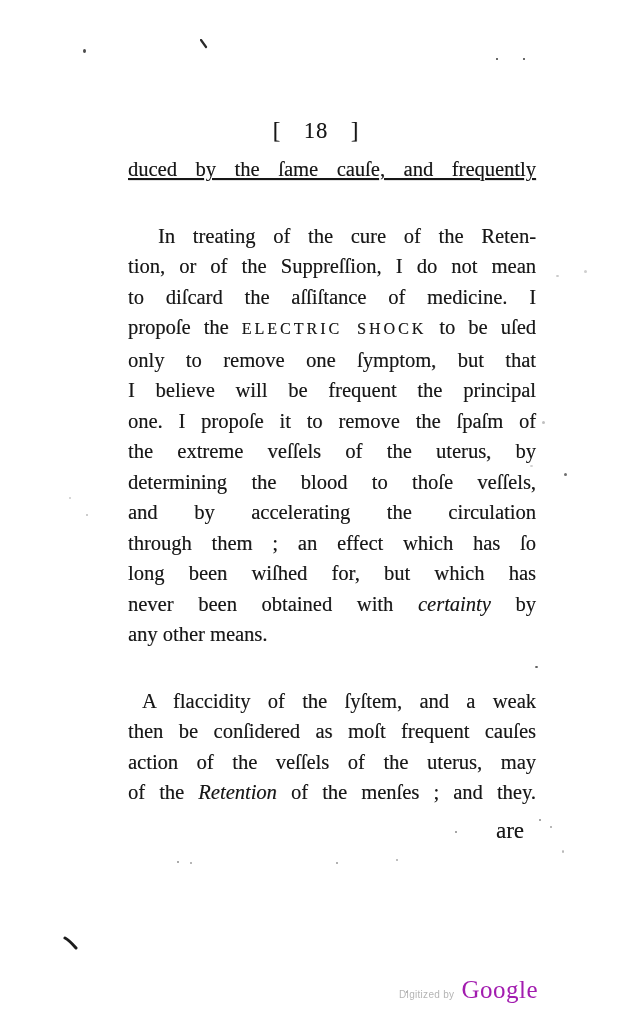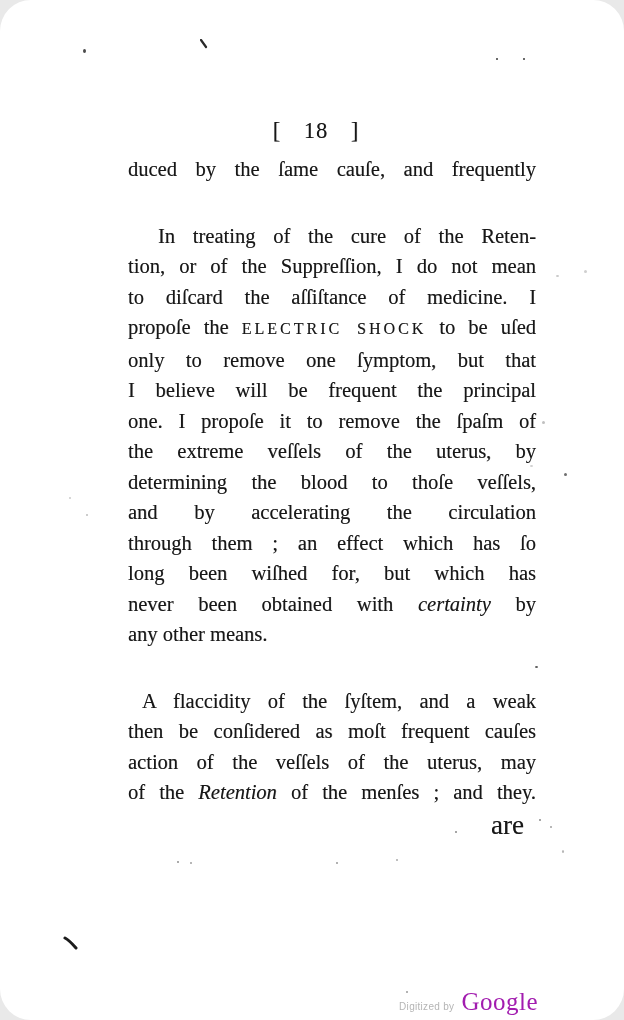--- a/index.html
+++ b/index.html
@@ -1,44 +1,43 @@
 <!DOCTYPE html>
 <html><head>
 <meta charset="utf-8">
 <style>
   html,body{margin:0;padding:0;background:#e9e9e9;}
   .page{
     position:relative;width:624px;height:1020px;background:#ffffff;
     overflow:hidden;margin:0 auto;
     font-family:"Liberation Serif","DejaVu Serif",serif;
     color:#171717;
-    border-radius:31px;
   }
   .column{position:absolute;left:128px;top:116px;width:408px;}
   .pagenum{
     text-align:center;font-size:22.5px;line-height:30px;white-space:pre;
     word-spacing:16px;position:relative;left:-16px;letter-spacing:1px;
     text-shadow:0.3px 0.3px 0 rgba(20,20,20,0.5);
     margin-bottom:6px;
   }
   .para{margin-top:36px;}
-  .para:first-of-type{margin-top:8px;}
+  .para:first-of-type{margin-top:8px;text-decoration:underline;}
   .line{
     font-size:20.5px;line-height:30.5px;
     text-shadow:0.3px 0.3px 0 rgba(20,20,20,0.45);
   }
   .line.j{text-align:justify;text-align-last:justify;}
   .italic{font-style:italic;}
   .smallcaps{font-size:16px;letter-spacing:3px;}
   .catchword{
-    font-size:27px;line-height:30.5px;text-align:right;padding-right:12px;
-    margin-top:2px;text-shadow:0.3px 0.3px 0 rgba(20,20,20,0.45);
+    font-size:23px;line-height:30.5px;text-align:right;padding-right:12px;
+    margin-top:8px;text-shadow:0.3px 0.3px 0 rgba(20,20,20,0.45);
   }
   .watermark{
-    position:absolute;right:86px;bottom:4px;
+    position:absolute;right:86px;bottom:16px;
     display:flex;align-items:baseline;gap:7px;
   }
   .wm-prefix{
     font-family:"Liberation Sans","DejaVu Sans",sans-serif;
     font-size:10px;color:#b5b5b5;letter-spacing:0.3px;
   }
   .wm-brand{
     font-family:"Liberation Serif","DejaVu Serif",serif;
     font-size:25px;color:#a21caf;letter-spacing:0.5px;
   }

